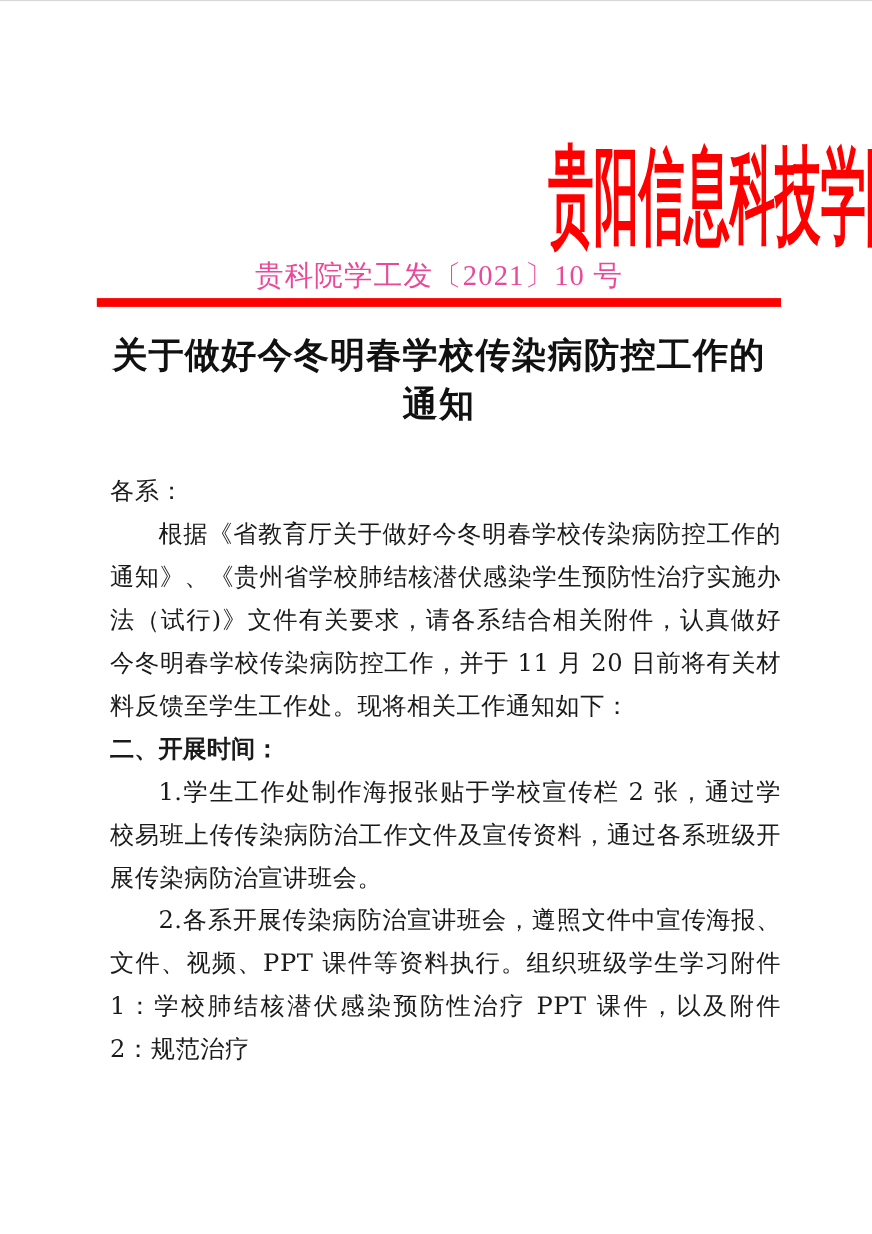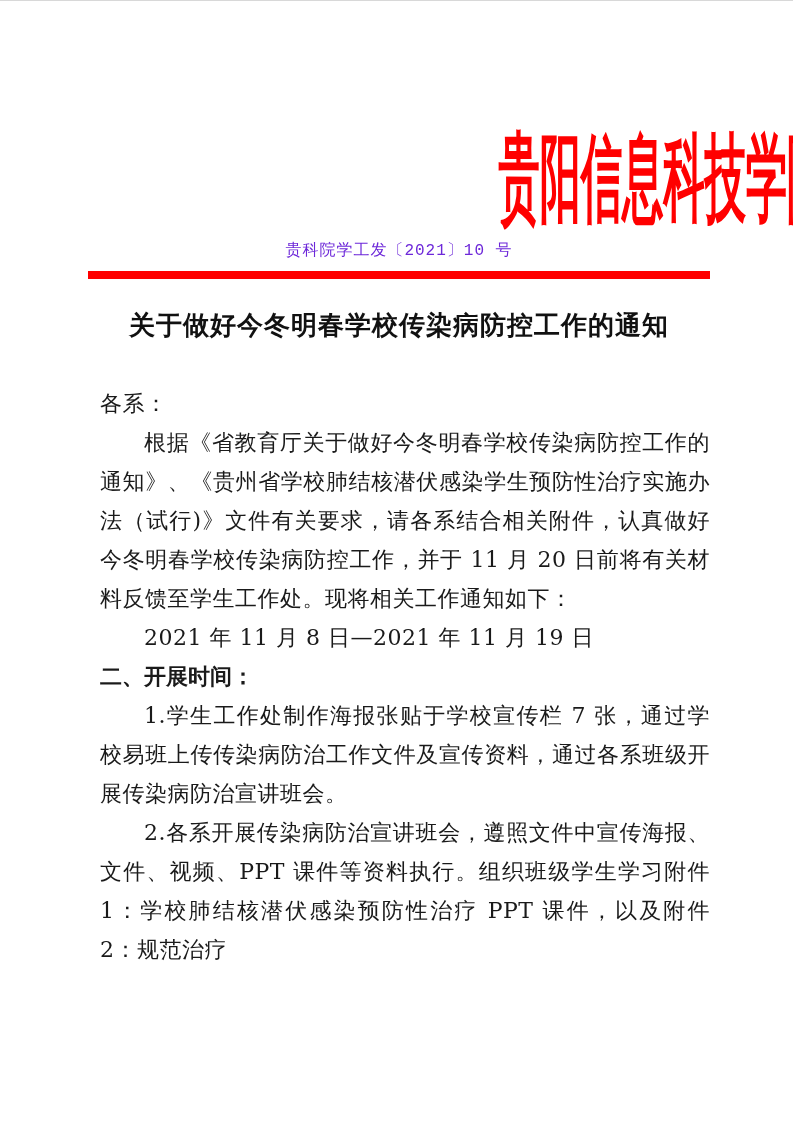--- a/index.html
+++ b/index.html
@@ -34,37 +34,37 @@
     font-size: 96px;
     line-height: 100px;
     letter-spacing: 0;
     transform: scaleX(0.43);
     transform-origin: 50% 50%;
     white-space: nowrap;
   }
   .doc-number {
     margin-top: 10px;
     text-align: center;
-    font-family: Liberation Mono, monospace;
-    font-size: 16px;
+    font-family: Liberation Serif, serif;
+    font-size: 26px;
     line-height: 26px;
     letter-spacing: 1px;
-    color: #6d28d9;
+    color: #ec4899;
   }
   .red-rule {
     margin-top: 7px;
     height: 8px;
     background: var(--accent, #ff0000);
   }
   .title {
     margin: 25px 0 0 0;
     text-align: center;
-    font-family: Liberation Serif, serif;
+    font-family: Liberation Mono, monospace;
     font-weight: bold;
-    font-size: 26px;
+    font-size: 32px;
     line-height: 44px;
     letter-spacing: 1px;
     color: #111111;
   }
   .body-text {
     margin: 36px 0 0 12px;
     font-family: "DejaVu Serif", serif;
     font-size: 22px;
     line-height: 39px;
     letter-spacing: 0.5px;
@@ -93,19 +93,18 @@
 
   <div class="doc-number">贵科院学工发〔2021〕10 号</div>
 
   <div class="red-rule"></div>
 
   <h1 class="title">关于做好今冬明春学校传染病防控工作的通知</h1>
 
   <div class="body-text">
       <div class="block salutation">各系：</div>
       <div class="block paragraph">根据《省教育厅关于做好今冬明春学校传染病防控工作的通知》、《贵州省学校肺结核潜伏感染学生预防性治疗实施办法（试行)》文件有关要求，请各系结合相关附件，认真做好今冬明春学校传染病防控工作，并于 11 月 20 日前将有关材料反馈至学生工作处。现将相关工作通知如下：</div>
-      <div class="block date-line">2021 年 11 月 8 日—2021 年 11 月 19 日</div>
       <div class="block heading">二、开展时间：</div>
-      <div class="block paragraph">1.学生工作处制作海报张贴于学校宣传栏 7 张，通过学校易班上传传染病防治工作文件及宣传资料，通过各系班级开展传染病防治宣讲班会。</div>
+      <div class="block paragraph">1.学生工作处制作海报张贴于学校宣传栏 2 张，通过学校易班上传传染病防治工作文件及宣传资料，通过各系班级开展传染病防治宣讲班会。</div>
       <div class="block paragraph">2.各系开展传染病防治宣讲班会，遵照文件中宣传海报、文件、视频、PPT 课件等资料执行。组织班级学生学习附件 1：学校肺结核潜伏感染预防性治疗 PPT 课件，以及附件 2：规范治疗</div>
     </div>
 
 </div>
 
 </body></html>

